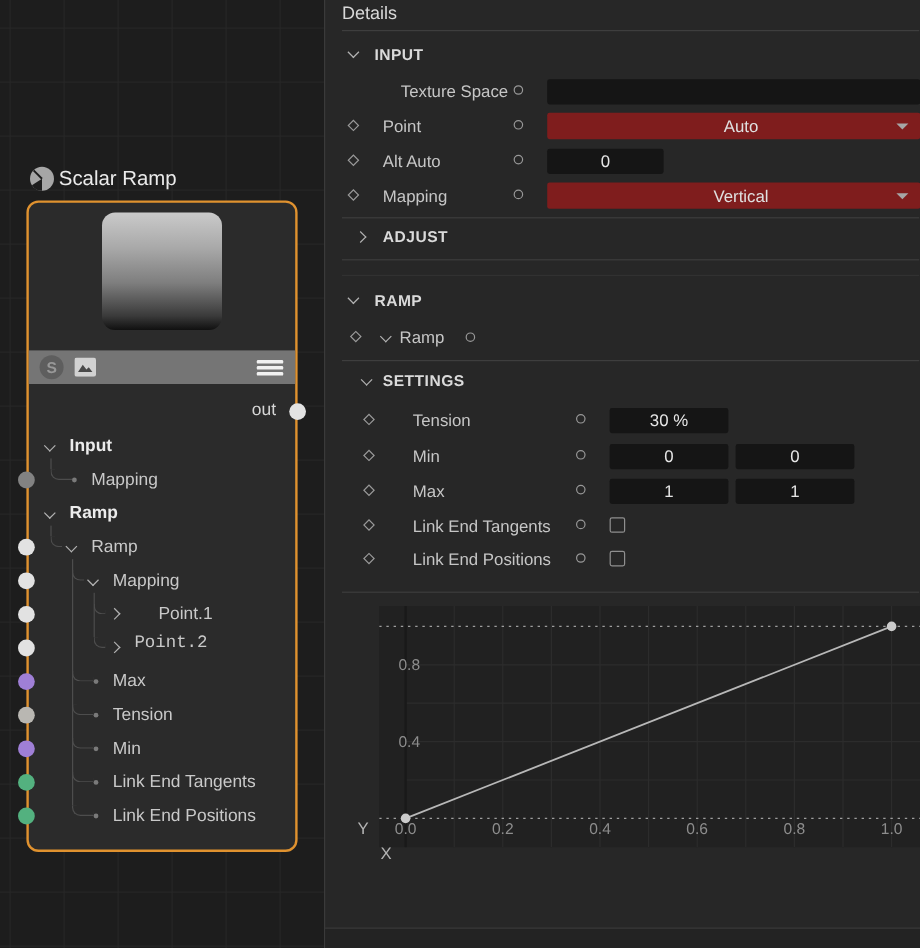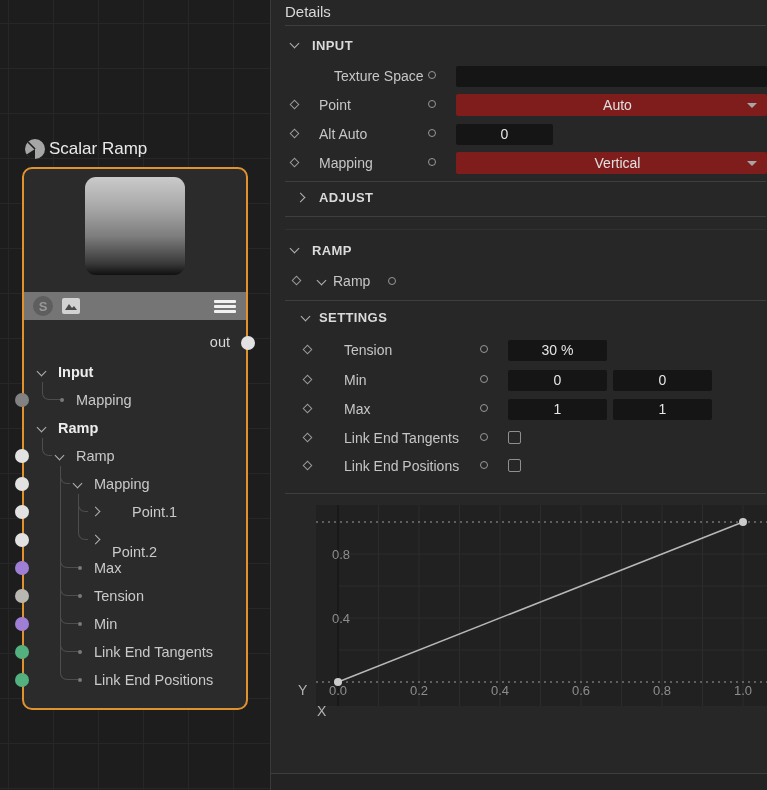--- a/index.html
+++ b/index.html
@@ -103,21 +103,21 @@
       <div class="tree-label" style="left: 76px; top: 386px;">Mapping</div>
       <div class="chev down" style="left: 38px; top: 424px;"></div>
       <div class="tree-label bold" style="left: 58px; top: 414px;">Ramp</div>
       <div class="chev down" style="left: 56px; top: 452px;"></div>
       <div class="tree-label" style="left: 76px; top: 442px;">Ramp</div>
       <div class="chev down" style="left: 74px; top: 480px;"></div>
       <div class="tree-label" style="left: 94px; top: 470px;">Mapping</div>
       <div class="chev right" style="left: 92px; top: 508px;"></div>
       <div class="tree-label" style="left: 112px; top: 498px; margin-left: 20px;">Point.1</div>
       <div class="chev right" style="left: 92px; top: 536px;"></div>
-      <div class="tree-label" style="left: 112px; top: 538px;">Point.2</div>
+      <div class="tree-label" style="left: 112px; top: 522px; font-family: Liberation Mono, monospace;">Point.2</div>
       <div class="tree-label" style="left: 94px; top: 554px;">Max</div>
       <div class="tree-label" style="left: 94px; top: 582px;">Tension</div>
       <div class="tree-label" style="left: 94px; top: 610px;">Min</div>
       <div class="tree-label" style="left: 94px; top: 638px;">Link End Tangents</div>
       <div class="tree-label" style="left: 94px; top: 666px;">Link End Positions</div>
       <div class="conn-v" style="left: 42px; top: 382px; height: 9px;"></div>
       <div class="conn-c" style="left: 42px; top: 391px; width: 18px; height: 9px;"></div>
       <div class="conn-dot" style="left: 60px; top: 398px;"></div>
       <div class="conn-v" style="left: 42px; top: 438px; height: 9px;"></div>
       <div class="conn-c" style="left: 42px; top: 447px; width: 10px; height: 9px;"></div>

